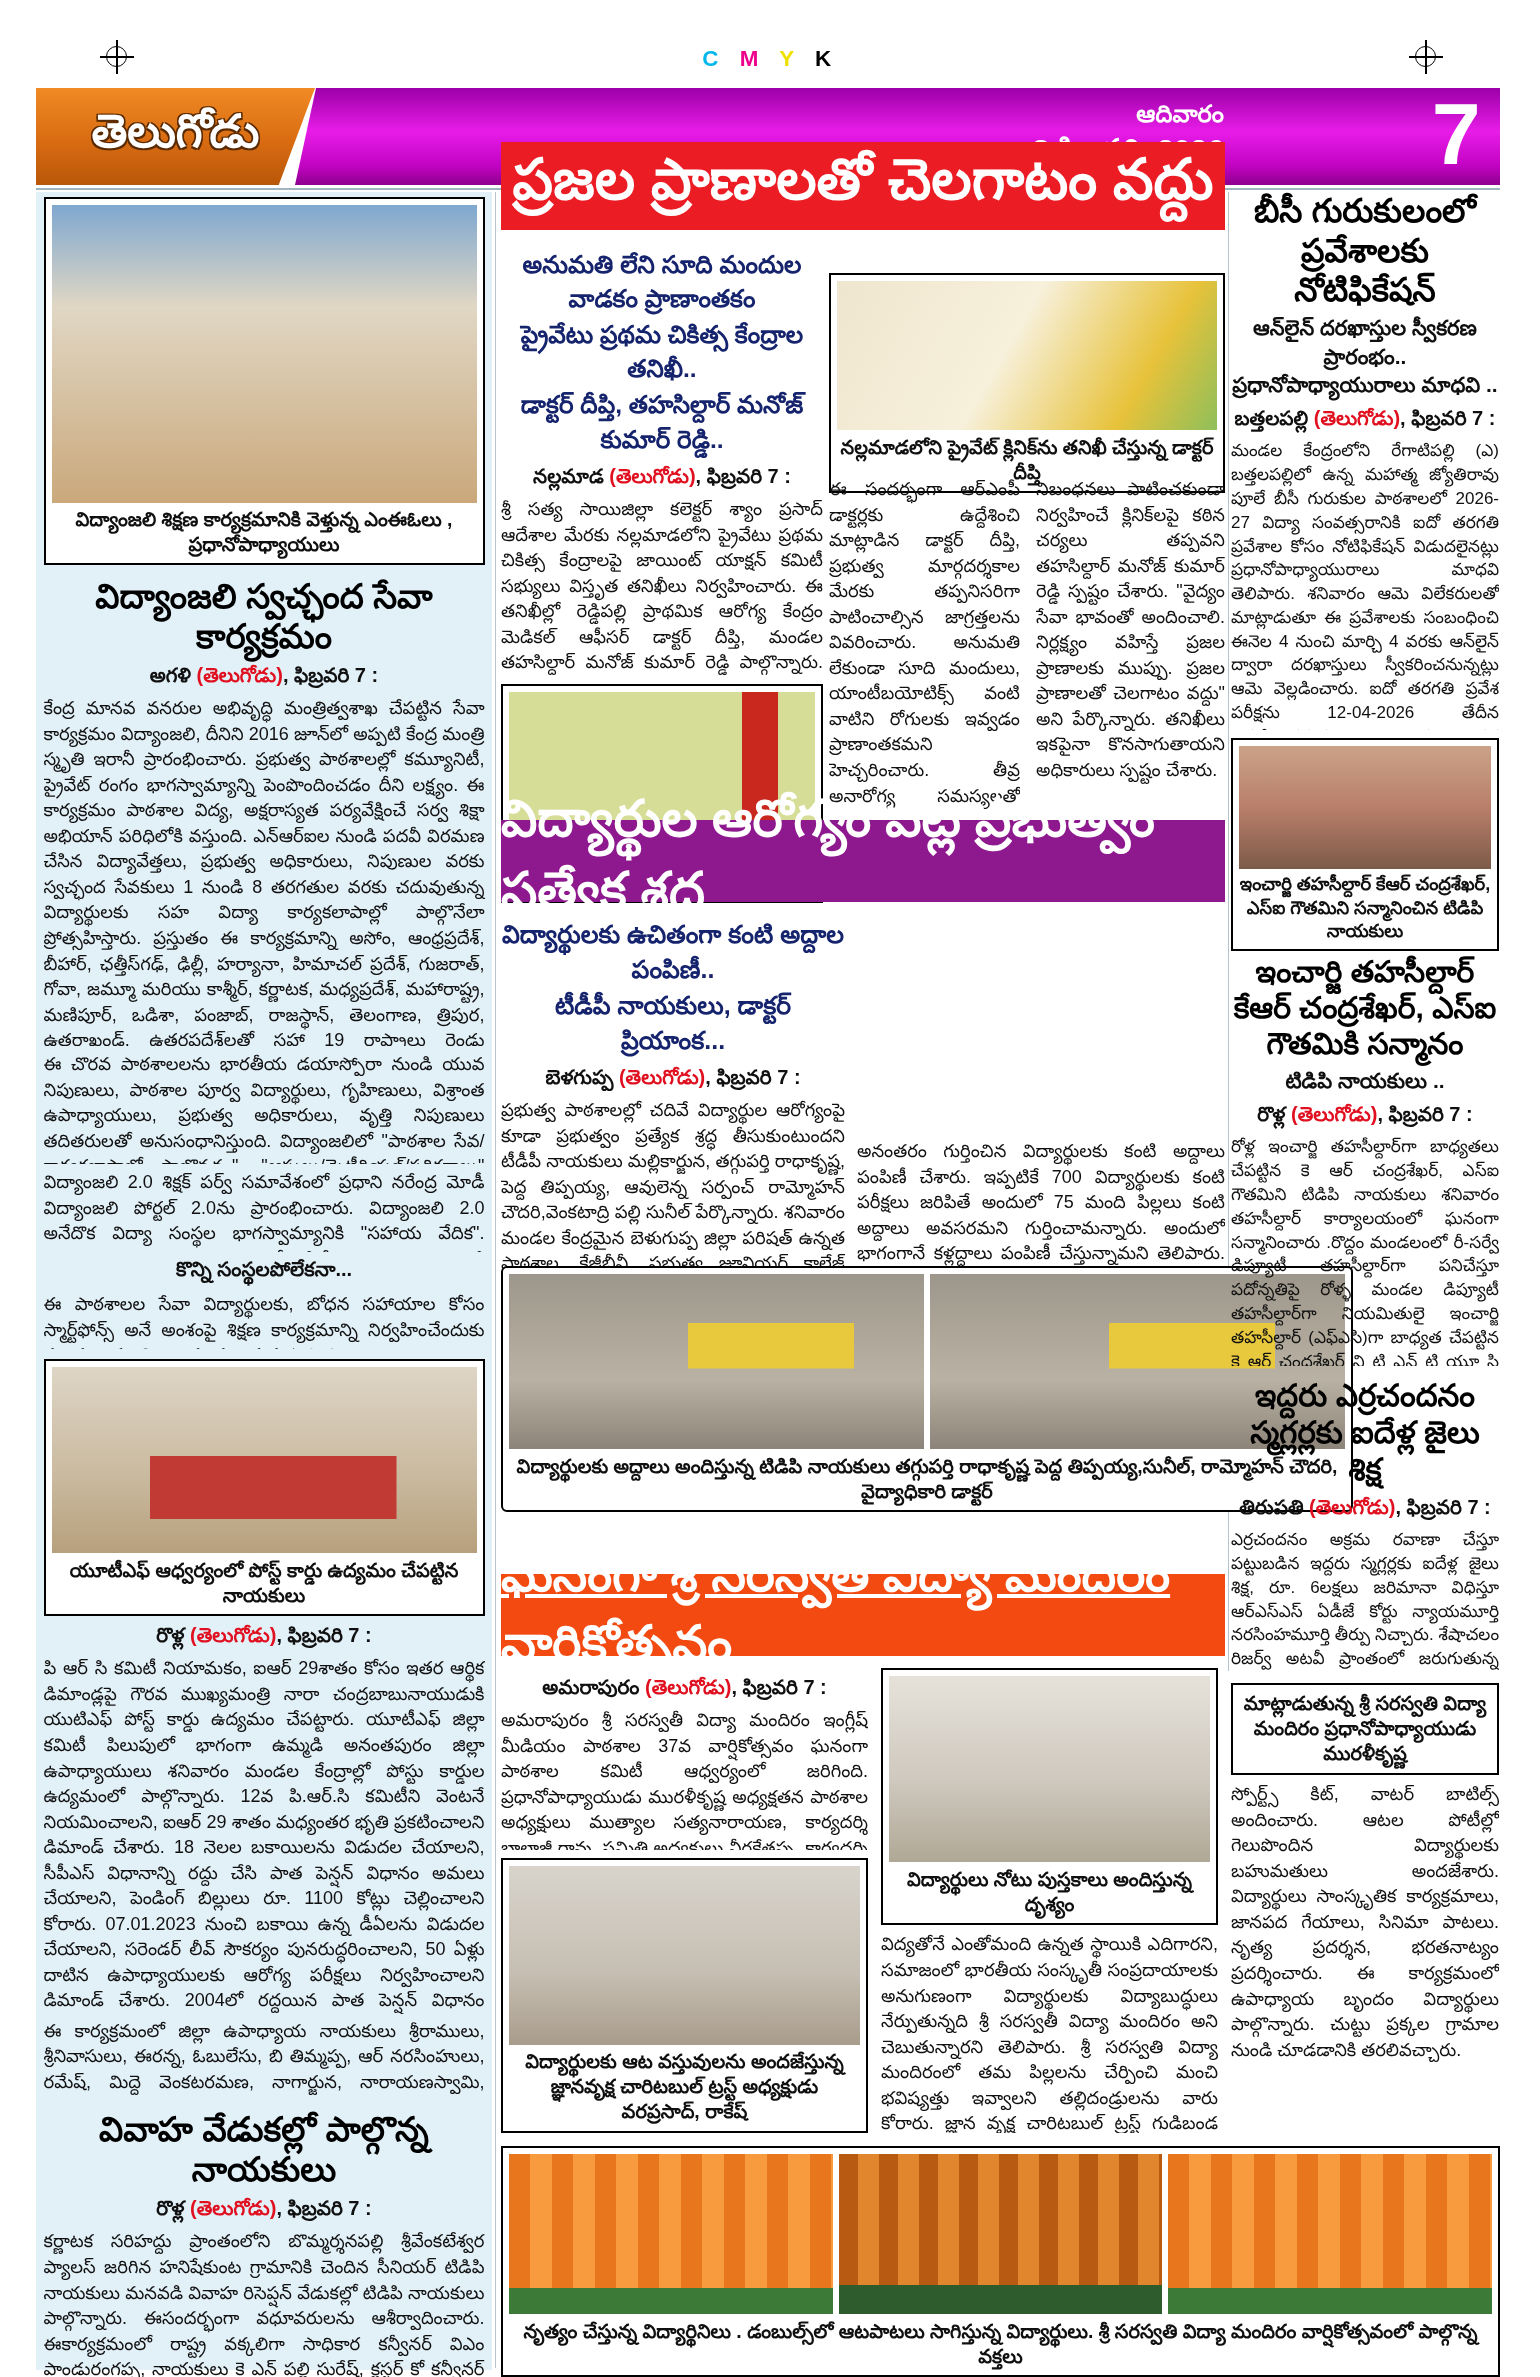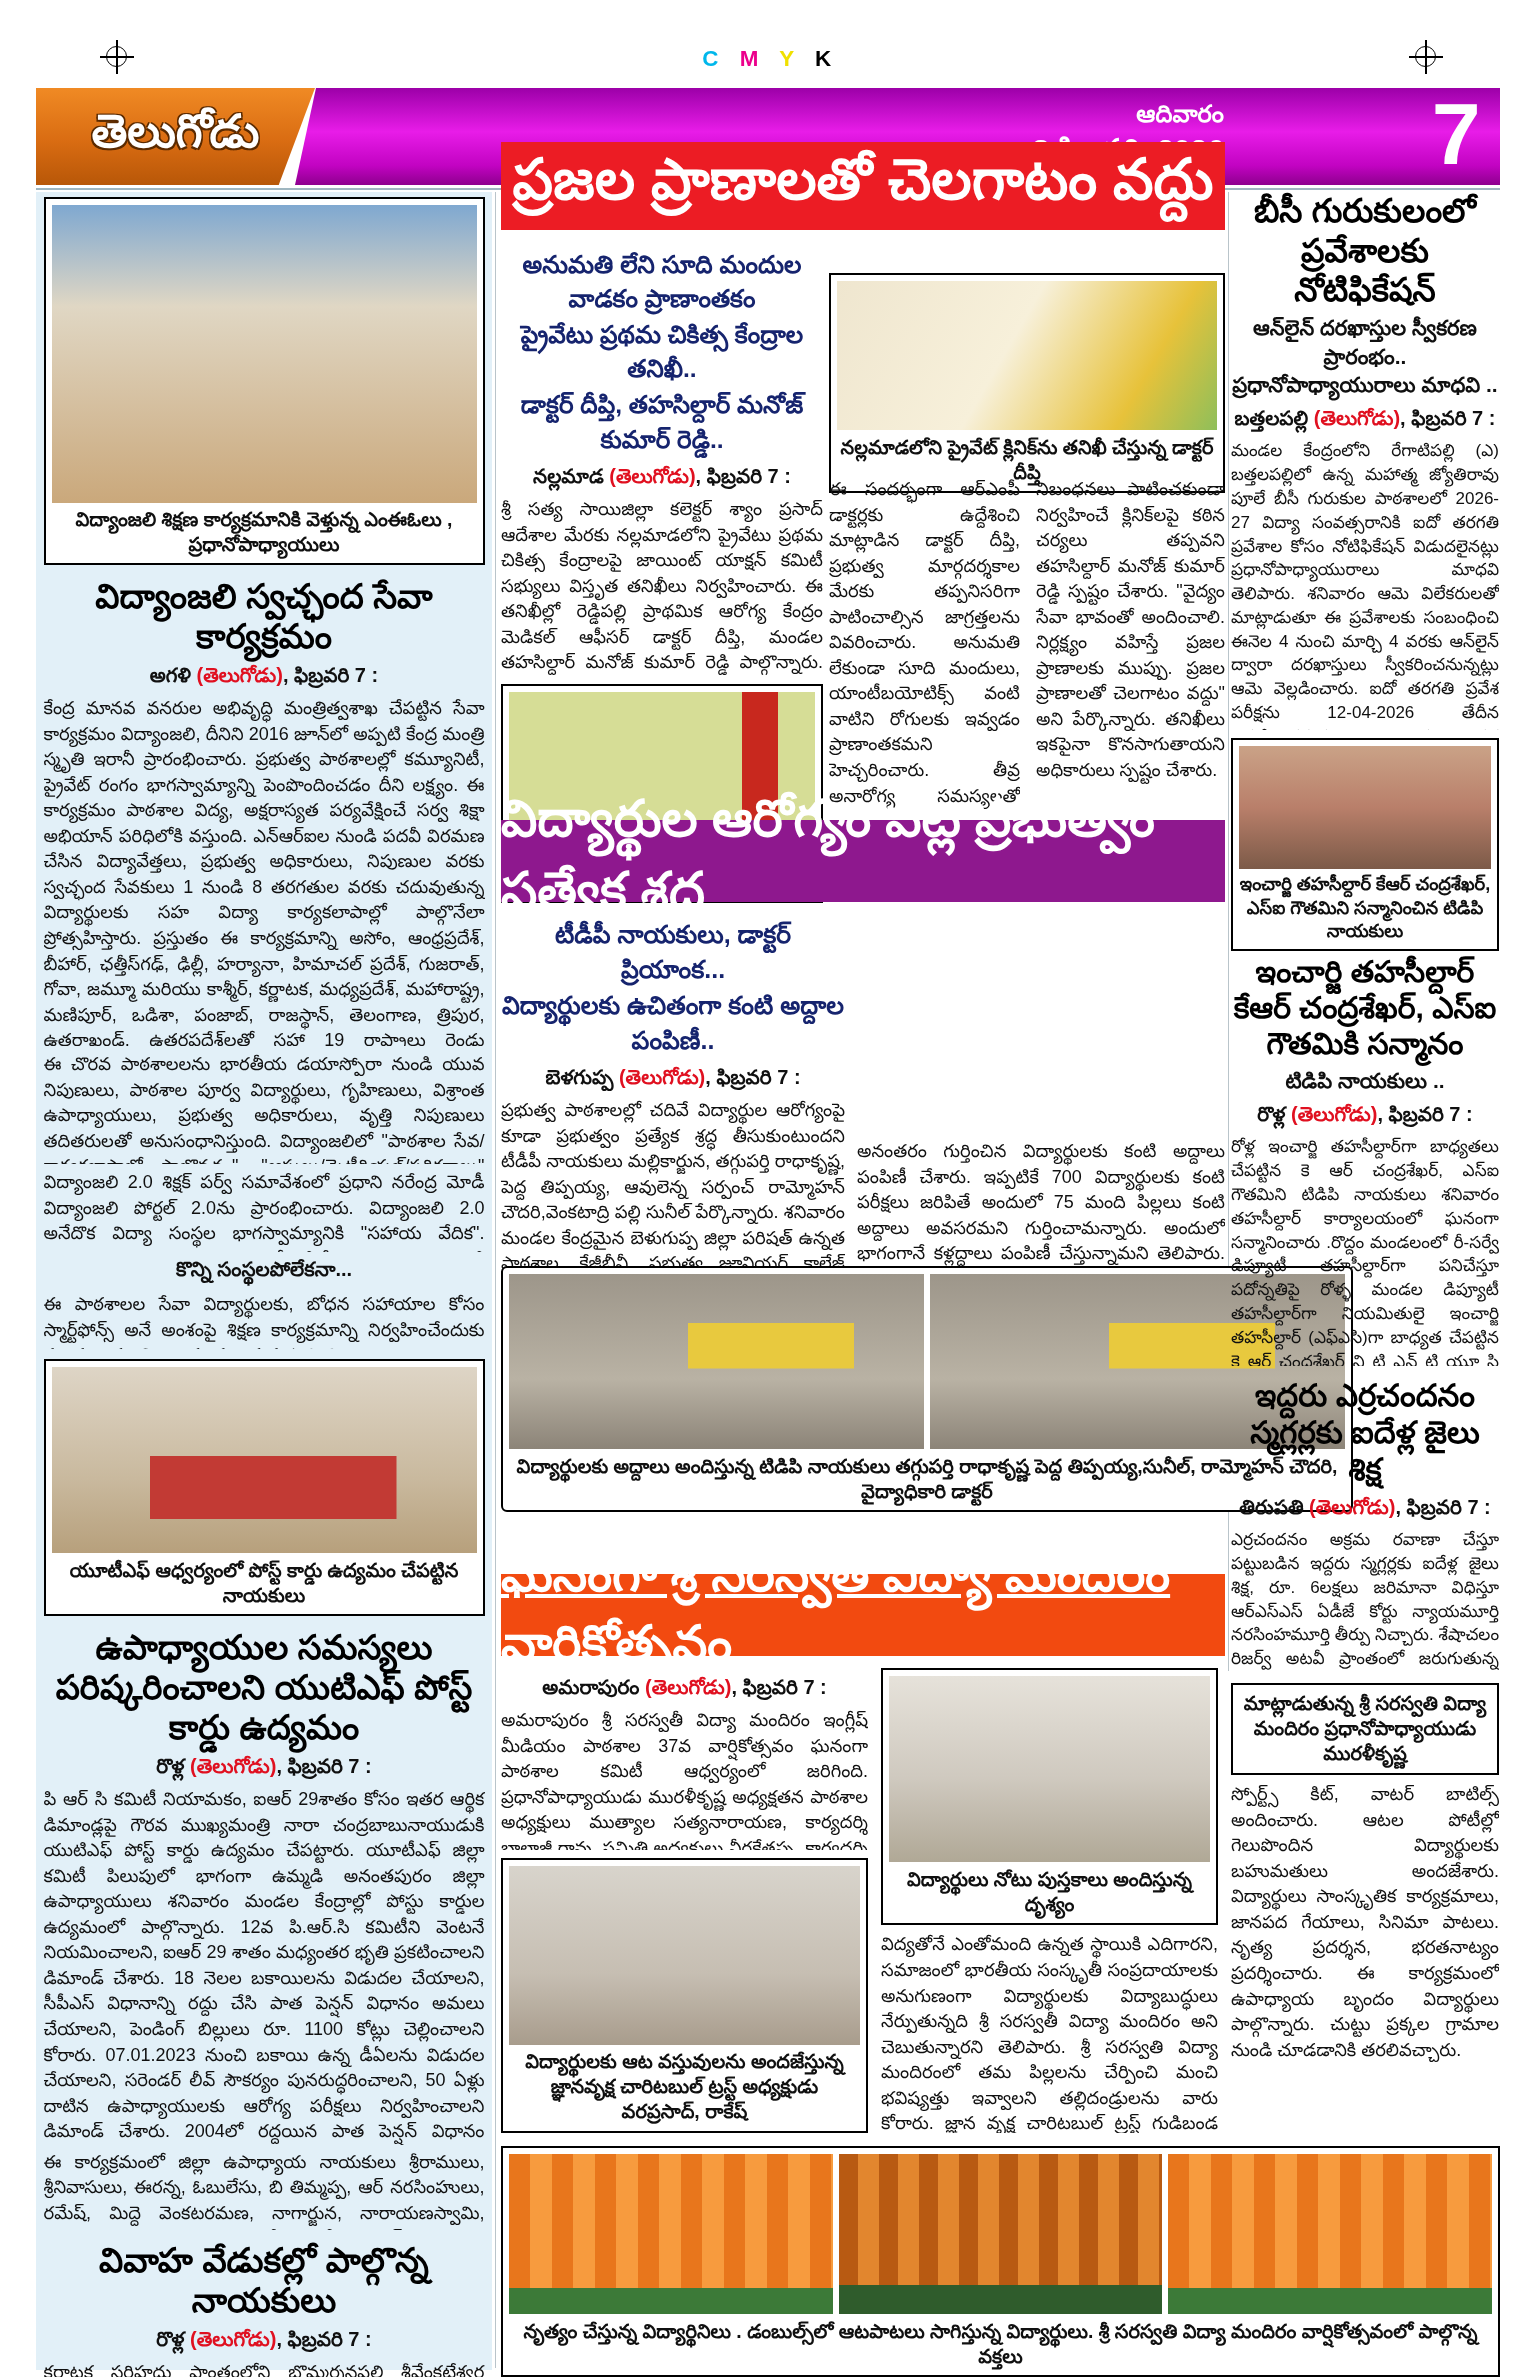--- a/index.html
+++ b/index.html
@@ -118,21 +118,20 @@
       <div class="body" style="max-height:350px;">కేంద్ర మానవ వనరుల అభివృద్ధి మంత్రిత్వశాఖ చేపట్టిన సేవా కార్యక్రమం విద్యాంజలి, దీనిని 2016 జూన్‌లో అప్పటి కేంద్ర మంత్రి స్మృతి ఇరానీ ప్రారంభించారు. ప్రభుత్వ పాఠశాలల్లో కమ్యూనిటీ, ప్రైవేట్ రంగం భాగస్వామ్యాన్ని పెంపొందించడం దీని లక్ష్యం. ఈ కార్యక్రమం పాఠశాల విద్య, అక్షరాస్యత పర్యవేక్షించే సర్వ శిక్షా అభియాన్ పరిధిలోకి వస్తుంది. ఎన్ఆర్ఐల నుండి పదవీ విరమణ చేసిన విద్యావేత్తలు, ప్రభుత్వ అధికారులు, నిపుణుల వరకు స్వచ్ఛంద సేవకులు 1 నుండి 8 తరగతుల వరకు చదువుతున్న విద్యార్థులకు సహ విద్యా కార్యకలాపాల్లో పాల్గొనేలా ప్రోత్సహిస్తారు. ప్రస్తుతం ఈ కార్యక్రమాన్ని అసోం, ఆంధ్రప్రదేశ్, బీహార్, ఛత్తీస్‌గఢ్, ఢిల్లీ, హర్యానా, హిమాచల్ ప్రదేశ్, గుజరాత్, గోవా, జమ్మూ మరియు కాశ్మీర్, కర్ణాటక, మధ్యప్రదేశ్, మహారాష్ట్ర, మణిపూర్, ఒడిశా, పంజాబ్, రాజస్థాన్, తెలంగాణ, త్రిపుర, ఉత్తరాఖండ్, ఉత్తరప్రదేశ్‌లతో సహా 19 రాష్ట్రాలు రెండు కేంద్రపాలిత ప్రాంతాలలో ప్రయోగాత్మకంగా అమలు చేస్తున్నారు.</div>
       <div class="body" style="max-height:112px;margin-top:6px;">ఈ చొరవ పాఠశాలలను భారతీయ డయాస్పోరా నుండి యువ నిపుణులు, పాఠశాల పూర్వ విద్యార్థులు, గృహిణులు, విశ్రాంత ఉపాధ్యాయులు, ప్రభుత్వ అధికారులు, వృత్తి నిపుణులు తదితరులతో అనుసంధానిస్తుంది. విద్యాంజలిలో "పాఠశాల సేవ/కార్యకలాపాల్లో పాల్గొనడం", "ఆస్తులు/మెటీరియల్/పరికరాలు" అనే రెండు విభాగాలు ఉన్నాయి. వీటిలో స్వచ్ఛంద సేవలను ప్రభుత్వ , ప్రభుత్వ సహాయక పాఠశాలలకు అందించవచ్చు.</div>
       <div class="body" style="max-height:82px;margin-top:6px;">విద్యాంజలి 2.0 శిక్షక్ పర్వ్ సమావేశంలో ప్రధాని నరేంద్ర మోడీ విద్యాంజలి పోర్టల్ 2.0ను ప్రారంభించారు. విద్యాంజలి 2.0 అనేదొక విద్యా సంస్థల భాగస్వామ్యానికి "సహాయ వేదిక". విద్యార్థులు , ప్రభుత్వ సూచనలతో నడిచే పాఠశాలల అభివృద్ధికి ఎవరైనా తమ సేవలను అందించవచ్చు.</div>
       <div class="inhead">కొన్ని సంస్థలపోలేకనా...</div>
       <div class="body" style="max-height:57px;">ఈ పాఠశాలల సేవా విద్యార్థులకు, బోధన సహాయాల కోసం స్మార్ట్‌ఫోన్స్ అనే అంశంపై శిక్షణ కార్యక్రమాన్ని నిర్వహించేందుకు మండలం నుంచి బృందం ముందుకు సాగింది.</div>
 
       <div class="pbox" style="margin-top:10.4px;">
         <div class="photo ph-utf" style="height:186px;"></div>
         <div class="pcap">యూటీఎఫ్ ఆధ్వర్యంలో పోస్ట్ కార్డు ఉద్యమం చేపట్టిన నాయకులు</div>
       </div>
-      <div class="hl hl-left">ఉపాధ్యాయుల సమస్యలు పరిష్కరించాలని యుటిఎఫ్ పోస్ట్ కార్డు ఉద్యమం</div>
       <div class="dateline">
         <span>రొళ్ల</span>
         <span class="red">(తెలుగోడు)</span><span>,  ఫిబ్రవరి 7 :</span>
       </div>
       <div class="body" style="max-height:358px;">పి ఆర్ సి కమిటీ నియామకం,  ఐఆర్ 29శాతం కోసం  ఇతర ఆర్థిక డిమాండ్లపై గౌరవ ముఖ్యమంత్రి నారా చంద్రబాబునాయుడుకి యుటిఎఫ్ పోస్ట్ కార్డు ఉద్యమం చేపట్టారు. యూటీఎఫ్ జిల్లా కమిటీ పిలుపులో భాగంగా ఉమ్మడి అనంతపురం జిల్లా ఉపాధ్యాయులు శనివారం మండల కేంద్రాల్లో పోస్టు కార్డుల ఉద్యమంలో పాల్గొన్నారు. 12వ పి.ఆర్.సి కమిటీని వెంటనే నియమించాలని, ఐఆర్ 29 శాతం మధ్యంతర భృతి ప్రకటించాలని డిమాండ్ చేశారు. 18 నెలల బకాయిలను విడుదల చేయాలని, సీపీఎస్ విధానాన్ని రద్దు చేసి పాత పెన్షన్ విధానం అమలు చేయాలని, పెండింగ్ బిల్లులు రూ. 1100 కోట్లు చెల్లించాలని కోరారు. 07.01.2023 నుంచి బకాయి ఉన్న డీఏలను విడుదల చేయాలని, సరెండర్ లీవ్ సౌకర్యం పునరుద్ధరించాలని, 50 ఏళ్లు దాటిన ఉపాధ్యాయులకు ఆరోగ్య పరీక్షలు నిర్వహించాలని డిమాండ్ చేశారు. 2004లో రద్దయిన పాత పెన్షన్ విధానం పునరుద్ధరించాలని, హెల్త్ కార్డులకు నిధులు కేటాయించాలని, ఫిబ్రవరి 175 కోట్ల బకాయిలు వెంటనే చెల్లించాలని కోరారు.</div>
       <div class="body" style="max-height:80px;margin-top:4.5px;">ఈ కార్యక్రమంలో జిల్లా ఉపాధ్యాయ నాయకులు శ్రీరాములు, శ్రీనివాసులు, ఈరన్న, ఓబులేసు, బి తిమ్మప్ప, ఆర్ నరసింహులు, రమేష్, మిద్దె వెంకటరమణ, నాగార్జున, నారాయణస్వామి, సుబ్బు, హనుమంతయ్య, ఉమాదేవి, సురేఖ, అనిల్  తదితరులు పాల్గొన్నారు.</div>
 
       <div class="hl hl-left">వివాహ వేడుకల్లో పాల్గొన్న నాయకులు</div>
       <div class="dateline">
         <span>రొళ్ల</span>
@@ -166,22 +165,22 @@
     <div class="photo ph-deepti" style="height:149px;"></div>
     <div class="pcap">నల్లమాడలోని ప్రైవేట్ క్లినిక్‌ను తనిఖీ చేస్తున్న డాక్టర్ దీప్తి</div>
   </div>
   <div class="body" style="position:absolute;left:829px;top:477px;width:191px;height:334px;">ఈ సందర్భంగా ఆర్ఎంపీ డాక్టర్లకు ఉద్దేశించి మాట్లాడిన డాక్టర్ దీప్తి, ప్రభుత్వ మార్గదర్శకాల మేరకు తప్పనిసరిగా పాటించాల్సిన జాగ్రత్తలను వివరించారు. అనుమతి లేకుండా సూది మందులు, యాంటీబయోటిక్స్ వంటి వాటిని రోగులకు ఇవ్వడం ప్రాణాంతకమని హెచ్చరించారు. తీవ్ర అనారోగ్య సమస్యలతో వచ్చే రోగులను వెంటనే ప్రభుత్వ ఆసుపత్రులకు సిఫారసు చేయాలని సూచించారు.</div>
   <div class="body" style="position:absolute;left:1036px;top:477px;width:189px;height:334px;">నిబంధనలు పాటించకుండా నిర్వహించే క్లినిక్‌లపై కఠిన చర్యలు తప్పవని తహసిల్దార్ మనోజ్ కుమార్ రెడ్డి స్పష్టం చేశారు. "వైద్యం సేవా భావంతో అందించాలి. నిర్లక్ష్యం వహిస్తే ప్రజల ప్రాణాలకు ముప్పు. ప్రజల ప్రాణాలతో చెలగాటం వద్దు" అని పేర్కొన్నారు. తనిఖీలు ఇకపైనా కొనసాగుతాయని అధికారులు స్పష్టం చేశారు.</div>
 
   <div class="banner banner-purple" style="left:501px;top:820px;width:724px;height:82px;font-size:51px;">విద్యార్థుల ఆరోగ్యం పట్ల ప్రభుత్వం ప్రత్యేక శ్రద్ధ</div>
 
   <div style="position:absolute;left:501px;top:915px;width:344px;">
     <div class="subheads" style="font-size:25px;">
+      <div>విద్యార్థులకు ఉచితంగా కంటి అద్దాల పంపిణీ..</div>
       <div>టీడీపీ నాయకులు, డాక్టర్ ప్రియాంక...</div>
-      <div>విద్యార్థులకు ఉచితంగా కంటి అద్దాల పంపిణీ..</div>
     </div>
     <div class="dateline">
       <span>బెళగుప్ప</span>
       <span class="red">(తెలుగోడు)</span><span>,  ఫిబ్రవరి 7 :</span>
     </div>
     <div class="body" style="max-height:246px;">ప్రభుత్వ పాఠశాలల్లో చదివే విద్యార్థుల ఆరోగ్యంపై కూడా ప్రభుత్వం ప్రత్యేక శ్రద్ధ తీసుకుంటుందని టీడీపీ నాయకులు మల్లికార్జున, తగ్గుపర్తి రాధాకృష్ణ, పెద్ద తిప్పయ్య, ఆవులెన్న సర్పంచ్ రామ్మోహన్ చౌదరి,వెంకటాద్రి పల్లి సునీల్ పేర్కొన్నారు. శనివారం మండల కేంద్రమైన బెళుగుప్ప జిల్లా పరిషత్ ఉన్నత పాఠశాల, కేజీబీవీ, ప్రభుత్వ జూనియర్ కాలేజ్ విద్యార్థులకు మండల వైద్యాధికారిని డాక్టర్ ప్రియాంక ఆధ్వర్యంలో విద్యార్థులకు ఉచితంగా కంటి అద్దాల పంపిణీ కార్యక్రమం చేపట్టారు. ఈ కార్యక్రమానికి ముఖ్య అతిథులుగా టీడీపీ నాయకులు మల్లికార్జున, తగ్గుపర్తి రాధాకృష్ణ, పెద్ద తిప్పయ్య, సునీల్ పాల్గొన్నారు. ఈ సందర్భంగా వారు మాట్లాడుతూ ప్రభుత్వం విద్యార్థులకు నాణ్యమైన విద్యతోపాటు, ఉచితంగా పాఠ్యపుస్తకాలు, మధ్యాహ్న భోజనం పథకం అమలు చేస్తోందని తెలిపారు.</div>
   </div>
 
   <div class="body" style="position:absolute;left:857px;top:1139px;width:368px;height:168px;">అనంతరం గుర్తించిన విద్యార్థులకు కంటి అద్దాలు పంపిణీ చేశారు. ఇప్పటికే 700 విద్యార్థులకు కంటి పరీక్షలు జరిపితే అందులో 75 మంది పిల్లలు కంటి అద్దాలు అవసరమని గుర్తించామన్నారు. అందులో భాగంగానే కళ్లద్దాలు పంపిణీ చేస్తున్నామని తెలిపారు. ఈ కార్యక్రమంలో టీడీపీ నాయకులు మల్లికార్జున, తగ్గుపర్తి రాధాకృష్ణ, పెద్ద తిప్పయ్య, సునీల్, ఉపాధ్యాయులు, ఓ పద్మావతి, పి.ఎచ్.ఎన్ సరోజ, గోపాల్ రెడ్డి పాల్గొన్నారు</div>
 

